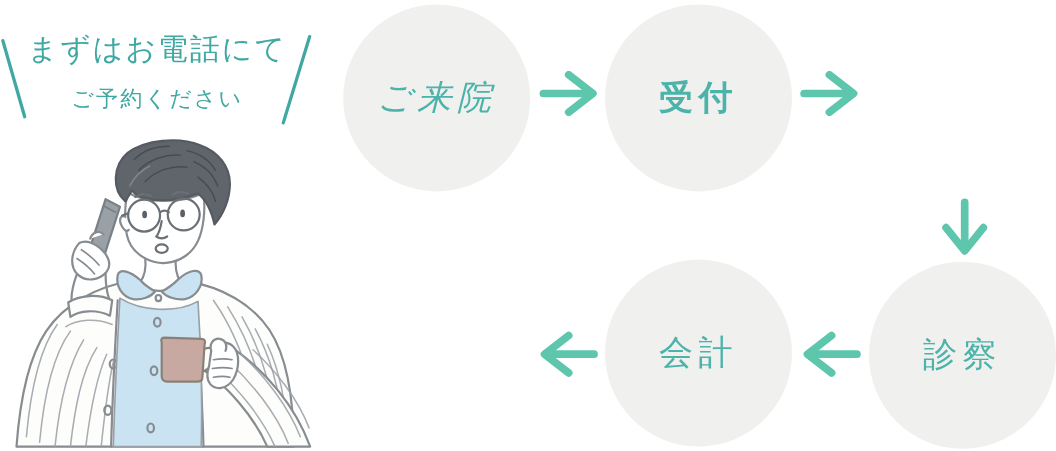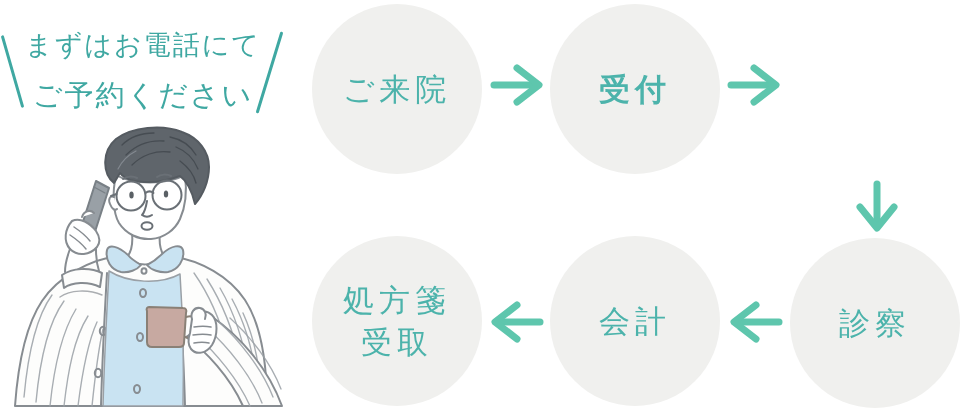--- a/index.html
+++ b/index.html
@@ -12,32 +12,32 @@
   
   .banner{position:absolute;left:0;top:0;width:300px;height:125px;}
   .slash{position:absolute;width:3px;background:#3fa8a2;border-radius:2px;}
   .slash-left{left:11px;top:34px;height:75px;transform:rotate(-16deg);}
   .slash-right{left:268px;top:30px;height:85px;transform:rotate(17deg);}
   .banner-text{
     position:absolute;left:23px;top:27px;width:240px;text-align:center;
     color:#3fa8a2;font-weight:500;
   }
   .banner-line1{font-size:27px;letter-spacing:2px;white-space:nowrap;}
-  .banner-line2{font-size:29px;letter-spacing:2px;margin-top:13px;white-space:nowrap;}
+  .banner-line2{font-size:20px;letter-spacing:2px;margin-top:13px;white-space:nowrap;}
 
   
   .circle{
     position:absolute;width:170px;height:170px;border-radius:50%;
     background:#f0f0ee;
     display:flex;flex-direction:column;align-items:center;justify-content:center;
     color:#4cb3ab;font-size:31px;letter-spacing:5px;line-height:42px;
     text-align:center;
   }
   .circle span:empty{display:none;}
-  .pos-c1{left:312px;top:4px;}
+  .pos-c1{left:312px;top:4px;font-style:italic;}
   .pos-c2{left:550px;top:4px;font-weight:bold;}
   .pos-c3{left:790px;top:3px;}
   .pos-c4{left:312px;top:236px;}
   .pos-c5{left:550px;top:236px;}
   .pos-c6{left:790px;top:238px;}
 
   
   .arrow{position:absolute;}
   .ar1{left:490px;top:64px;}
   .ar2{left:727px;top:64px;}
@@ -185,24 +185,20 @@
   </svg>
 
   <div class="circle pos-c1">
     <span>ご来院</span>
 
   </div>
   <div class="circle pos-c2">
     <span>受付</span>
 
   </div>
-  <div class="circle pos-c4">
-    <span>処方箋</span>
-    <span>受取</span>
-  </div>
   <div class="circle pos-c6">
     <span>診察</span>
 
   </div>
   <div class="circle pos-c5">
     <span>会計</span>
 
   </div>
 
   <div class="arrow ar1">

